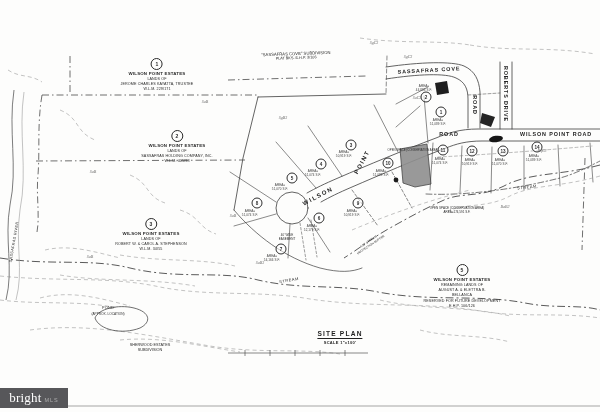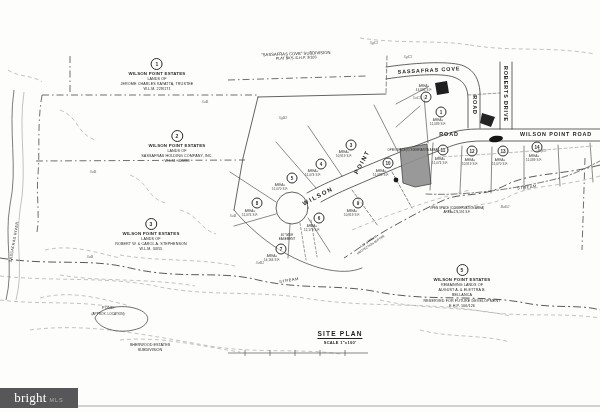--- a/index.html
+++ b/index.html
@@ -18,21 +18,21 @@
   .area{position:absolute;transform:translate(-50%,0);font-size:3px;line-height:3.5px;
         text-align:center;color:#3a3a3a;letter-spacing:.1px;}
   .road{font-weight:700;letter-spacing:.9px;font-size:5.4px;color:#232323;}
   .soil{position:absolute;transform:translate(-50%,-50%);font-family:"Liberation Serif",serif;
         font-style:italic;font-size:4px;color:#6a6a6a;}
   .tiny{font-size:3px;line-height:3.5px;text-align:center;}
   #title-block{position:absolute;left:340px;top:330px;transform:translateX(-50%);text-align:center;}
   #title-block .tb1{font-size:6.6px;font-weight:700;letter-spacing:1.2px;border-bottom:.9px solid #222;
                     padding-bottom:.5px;color:#1e1e1e;}
   #title-block .tb2{font-size:4px;font-weight:700;letter-spacing:.3px;margin-top:1px;color:#1e1e1e;}
-  #wm{position:absolute;left:0;top:388px;width:78px;height:20px;background:#57575a;
+  #wm{position:absolute;left:0;top:388px;width:68px;height:20px;background:#57575a;
       display:flex;align-items:center;justify-content:center;gap:3px;}
   #wm .b{font-family:"Liberation Serif",serif;font-size:13px;color:#ffffff;letter-spacing:.2px;}
   #wm .m{font-size:5.5px;color:#aeaeae;letter-spacing:1px;margin-top:4px;}
 </style>
 </head>
 <body>
 
 <div id="plat">
 
   <svg width="600" height="412" viewBox="0 0 600 412">

